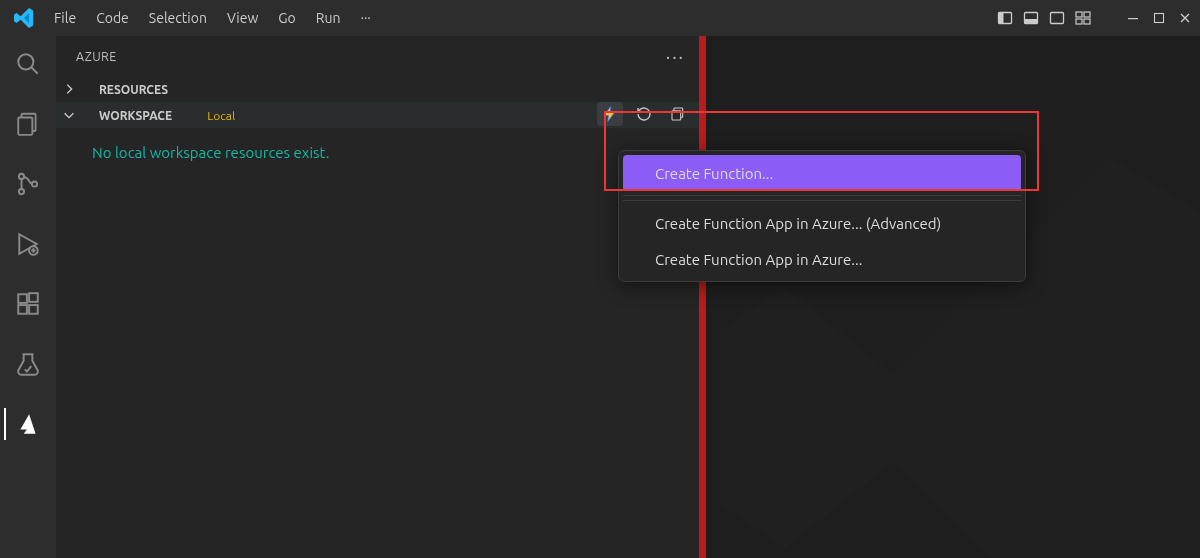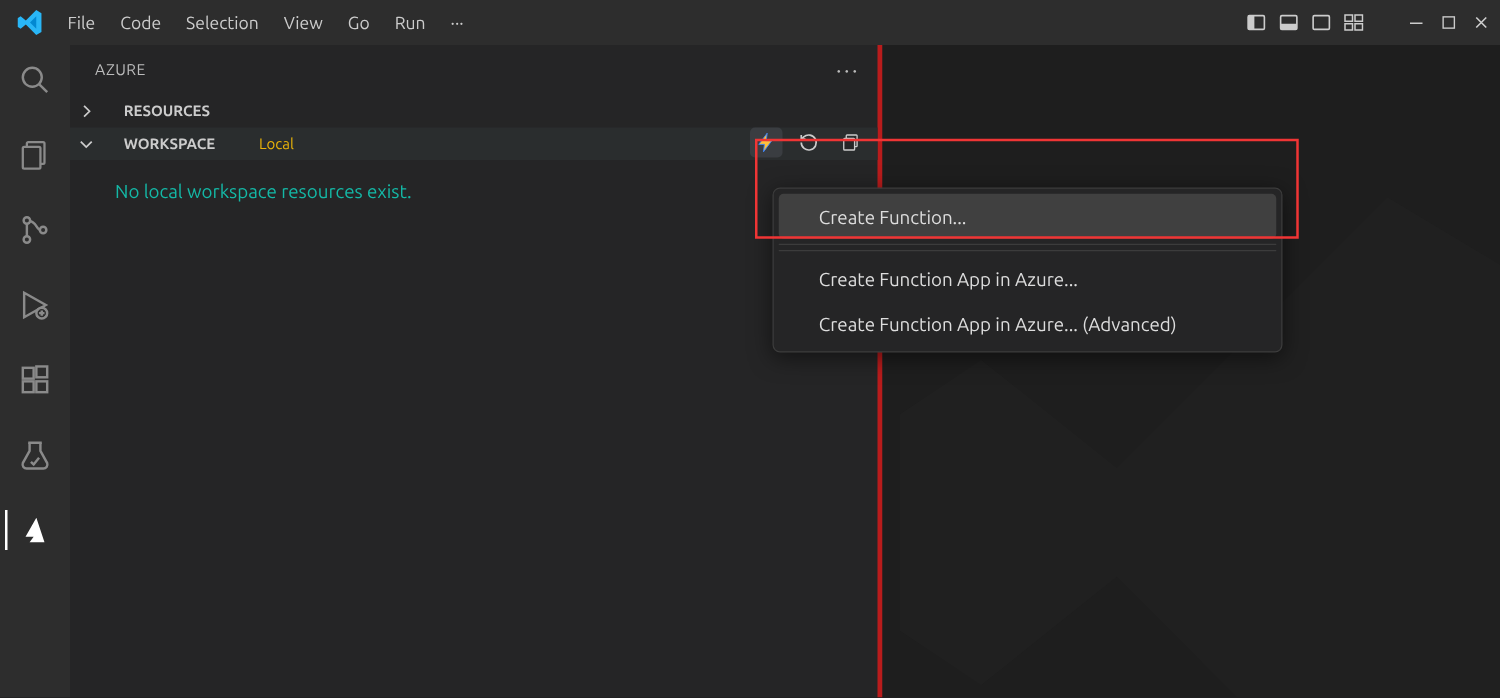--- a/index.html
+++ b/index.html
@@ -18,21 +18,21 @@
 
   .body { display:flex; height:calc(100% - 36px); }
 
   
   .activity { width:56px; background:#2d2d2d; display:flex; flex-direction:column; align-items:center; padding-top:8px; gap:20px; }
   .act-btn { width:48px; height:40px; display:flex; align-items:center; justify-content:center; color:#8a8a8a; position:relative; }
   .act-btn.active { color:#fff; }
   .act-btn.active::before { content:""; position:absolute; left:0; top:4px; bottom:4px; width:2px; background:#fff; }
 
   
-  .panel { width:650px; background:#252526; display:flex; flex-direction:column; border-right:4px solid #b91c1c;}
+  .panel { width:650px; background:#252526; display:flex; flex-direction:column; border-right:7px solid #b91c1c;}
   .panel-head { height:40px; display:flex; align-items:center; justify-content:space-between; padding:0 14px 0 20px; color:#bbb; font-size:12.5px; letter-spacing:.03em; }
   .panel-head .dots { font-size:18px; letter-spacing:2px; }
 
   .section-head { height:26px; display:flex; align-items:center; padding-left:6px; gap:21px; color:#ccc; font-size:12px; font-weight:700; }
   .section-head .chev { width:16px; text-align:center; }
   .section-head .sub { font-weight:400; color:#eab308; margin-left:14px; }
 
   .ws-row { display:flex; align-items:flex-start; justify-content:space-between; padding-right:8px; background:#2a2d2e; }
   .ws-actions { display:flex; gap:8px; align-items:center; }
   .ws-actions .ic { width:26px; height:24px; display:flex; align-items:center; justify-content:center; border-radius:4px; }
@@ -40,21 +40,21 @@
 
   .panel-body { padding:16px 20px 0 36px; color:#14b8a6; font-size:15px; }
 
   
   .editor { flex:1; background:#1e1e1e; position:relative; overflow:hidden; }
   .editor .bg-logo { position:absolute; right:-40px; bottom:-120px; opacity:.18; }
 
   
   .ctx { position:absolute; left:618px; top:150px; width:408px; background:#252526; border:1px solid #3c3c3c; border-radius:6px; box-shadow:0 4px 18px rgba(0,0,0,.5); padding:4px; z-index:20; }
   .ctx-item { height:36px; display:flex; align-items:center; padding:0 20px 0 32px; color:#ddd; font-size:15px; border-radius:4px; }
-  .ctx-item.hl { background:#404040; }
+  .ctx-item.hl { background:#8b5cf6; }
   .ctx-sep { height:1px; background:#3c3c3c; margin:4px 0; }
 
   
   .hlbox { position:absolute; left:604px; top:111px; width:435px; height:80px; border:2px solid #f03535; z-index:30; pointer-events:none; }
 
   svg { display:block; }
 </style>
 </head>
 <body>
 
@@ -228,17 +228,17 @@
           <path fill="#2e2e2e" d="M23 3v18l-5 3-10-10L3 18l-3-2V8l3-2 5 4L18 0l5 3zM18 6v12l-6-6 6-6z"></path>
         </svg>
     </span>
   </div>
 </div>
 
 <div class="ctx">
   <div class="ctx-item hl">Create Function...</div>
   <div class="ctx-sep"></div>
   <div class="ctx-sep"></div>
+  <div class="ctx-item">Create Function App in Azure... (Advanced)</div>
   <div class="ctx-item">Create Function App in Azure...</div>
-  <div class="ctx-item">Create Function App in Azure... (Advanced)</div>
 </div>
 
 <div class="hlbox"></div>
 
 </body></html>

